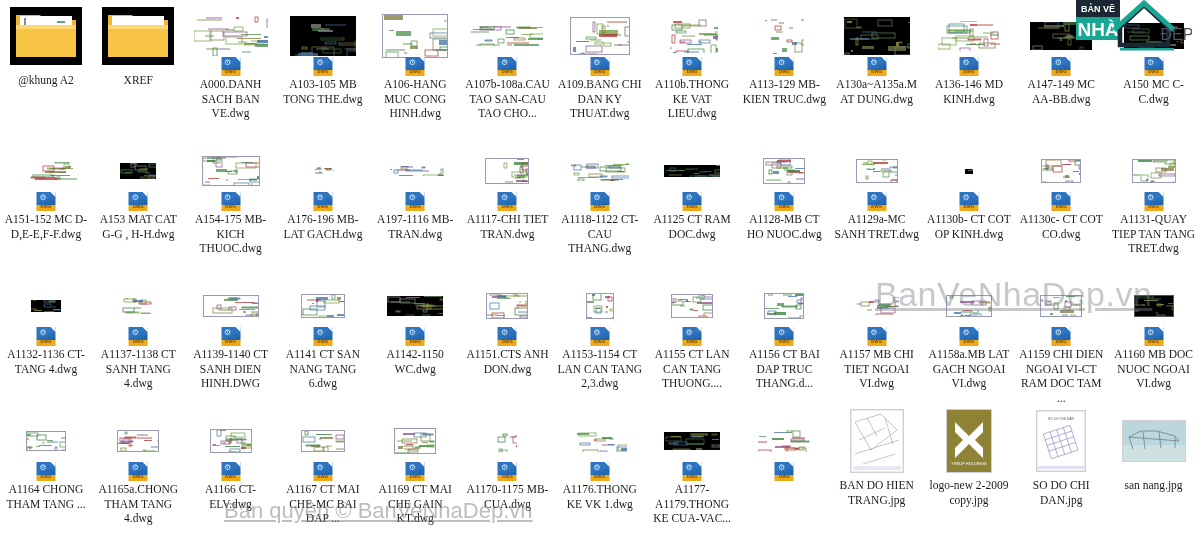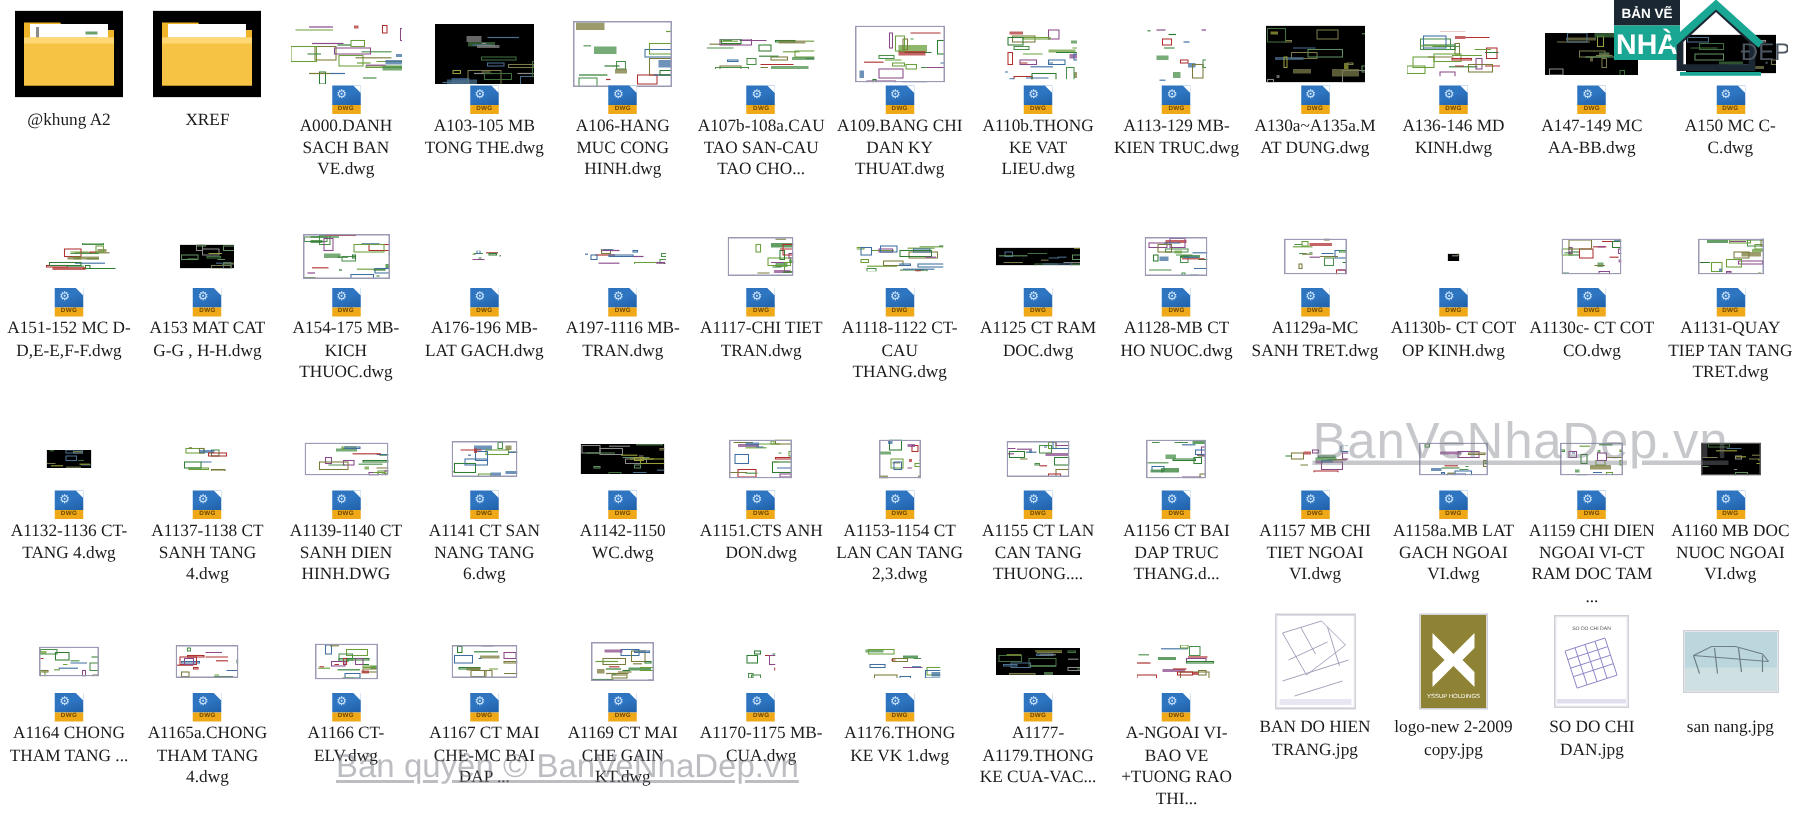--- a/index.html
+++ b/index.html
@@ -1719,21 +1719,20 @@
           </svg>
         </div>
         <div class="dwg-badge">
           <div class="top"></div>
           <div class="bot"></div>
           <div class="corner"></div>
           <div class="gear">⚙</div>
           <div class="dwgtxt">DWG</div>
         </div>
       </div>
-      <div class="file-label">A-NGOAI VI-BAO VE +TUONG RAO THI...</div>
     </div>
     <div class="file-item jpg" title="BAN DO HIEN TRANG.jpg">
       <div class="thumb-wrap">
         <div class="thumb photo">
           <svg width="52" height="62" viewBox="0 0 52 62" xmlns="http://www.w3.org/2000/svg">
             <rect width="52" height="62" fill="#ffffff" stroke="#d5d5e0"></rect>
             <g stroke="#9a9ab5" stroke-width="0.6" fill="none">
               <path d="M4 12 L30 4 L46 20 L20 40 Z"></path>
               <path d="M8 30 L34 18"></path>
               <path d="M4 44 L48 30"></path>

